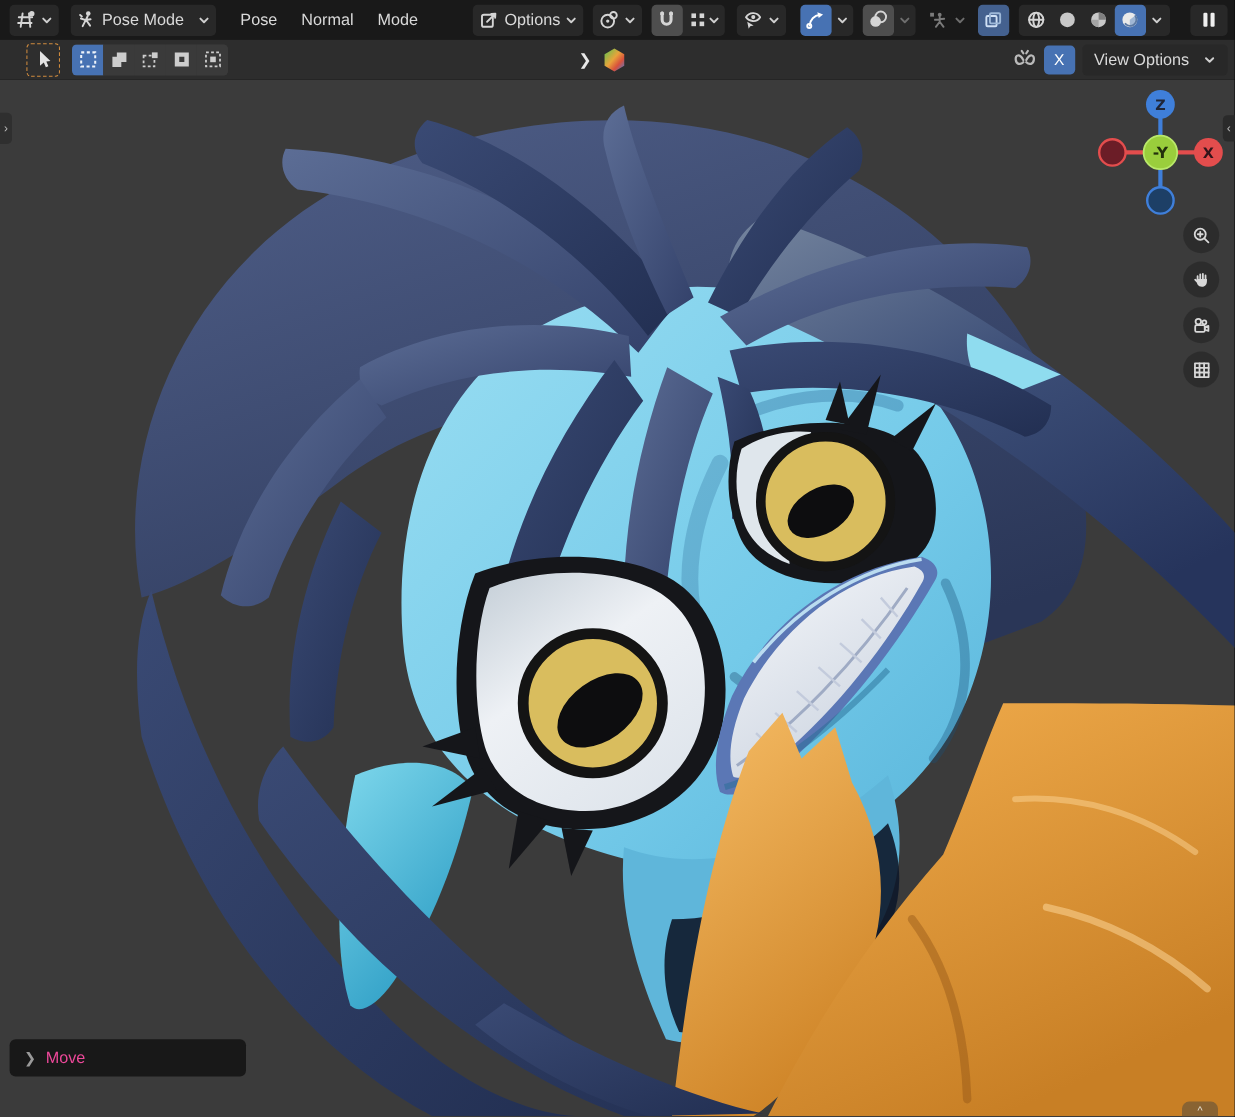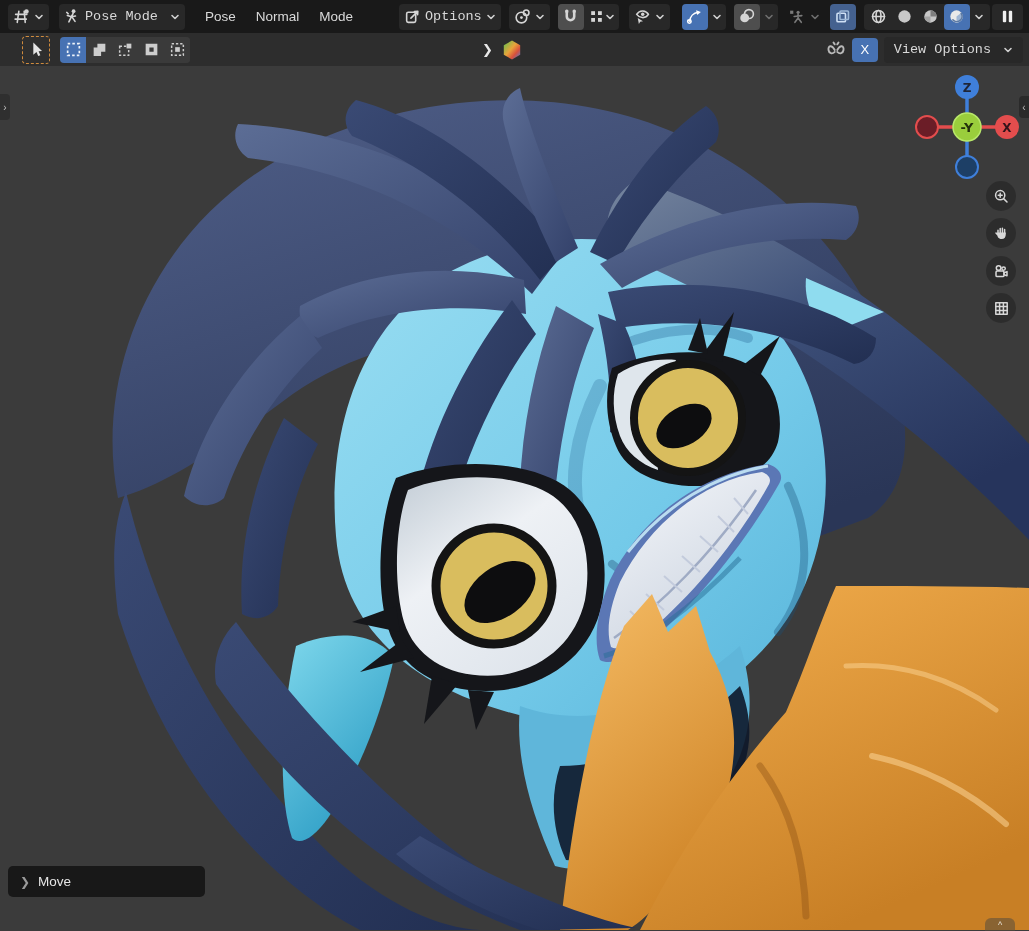--- a/index.html
+++ b/index.html
@@ -7,39 +7,39 @@
        font-family:"Liberation Sans","DejaVu Sans",sans-serif;-webkit-font-smoothing:antialiased;}
   .row1{height:33px;background:#191919;display:flex;align-items:center;position:relative;z-index:5;}
   .row2{height:33px;background:#2d2d2d;display:flex;align-items:center;position:relative;z-index:5;}
   .grp{background:#282828;border-radius:4px;height:26px;display:flex;align-items:center;padding:0 5px;gap:4px;}
   .btn{height:26px;min-width:26px;display:flex;align-items:center;justify-content:center;border-radius:4px;}
   .seg{height:26px;display:flex;align-items:center;justify-content:center;padding:0 4px;}
   .on-gray{background:#4e4e4e;border-radius:4px;}
   .on-blue{background:#4772b3;border-radius:4px;}
   .on-blue-dim{background:#44618f;border-radius:4px;}
   .menu-item{padding:0 10px;color:#d9d9d9;font-size:13.5px;line-height:33px;cursor:default;}
-  .lbl{color:#d9d9d9;font-size:13.5px;white-space:nowrap;font-family:Liberation Mono, monospace;}
+  .lbl{color:#d9d9d9;font-size:13.5px;white-space:nowrap;}
   .chev{width:10px;height:10px;flex:0 0 auto;}
   .chev polyline{fill:none;stroke:#cfcfcf;stroke-width:1.6;stroke-linecap:round;stroke-linejoin:round;}
   .chev.dim polyline{stroke:#6e6e6e;}
   .icon{width:17px;height:17px;flex:0 0 auto;}
   .icon .st{fill:none;stroke:#d5d5d5;stroke-width:1.5;stroke-linecap:round;stroke-linejoin:round;}
   .icon .fl{fill:#d5d5d5;stroke:none;}
   .icon.dim .st{stroke:#7a7a7a;} .icon.dim .fl{fill:#7a7a7a;}
   .sp{flex:0 0 auto;}
   .toolbtn{width:26px;height:26px;background:#3a3a3a;display:flex;align-items:center;justify-content:center;}
   .modes{display:flex;border-radius:4px;overflow:hidden;background:#3a3a3a;}
   .modes .toolbtn{border-radius:0;}
   .active-tool{border:1.5px dashed #cf8b3e;border-radius:4px;background:#2e2e2e;}
   #viewport{position:absolute;left:0;top:66px;width:1029px;height:865px;z-index:1;}
   .overlay{position:absolute;z-index:6;}
   .edge-tab{background:#2f2f2f;color:#bdbdbd;font-size:10px;display:flex;align-items:center;justify-content:center;}
   #move-panel{left:8px;top:866px;width:197px;height:31px;background:rgba(22,22,22,.93);
       border-radius:5px;display:flex;align-items:center;gap:8px;padding-left:12px;box-sizing:border-box;}
-  #move-panel .t{color:#e5e5e5;font-size:13.5px;}
+  #move-panel .t{color:#ec4899;font-size:13.5px;}
   #move-panel .c{color:#9a9a9a;font-size:12px;}
   #nav-col .navbtn{position:absolute;right:13px;width:30px;height:30px;border-radius:50%;
       background:rgba(42,42,42,.85);display:flex;align-items:center;justify-content:center;}
   .navbtn svg{width:17px;height:17px;}
   .navbtn .st{fill:none;stroke:#d8d8d8;stroke-width:1.5;stroke-linecap:round;stroke-linejoin:round;}
   .navbtn .fl{fill:#d8d8d8;}
   #footer-tab{right:14px;bottom:0;width:30px;height:13px;border-radius:6px 6px 0 0;
       background:rgba(86,76,62,.55);color:#e6e0d4;font-size:9px;display:flex;align-items:center;justify-content:center;}
   text{font-family:"DejaVu Sans",sans-serif;}
 </style>

